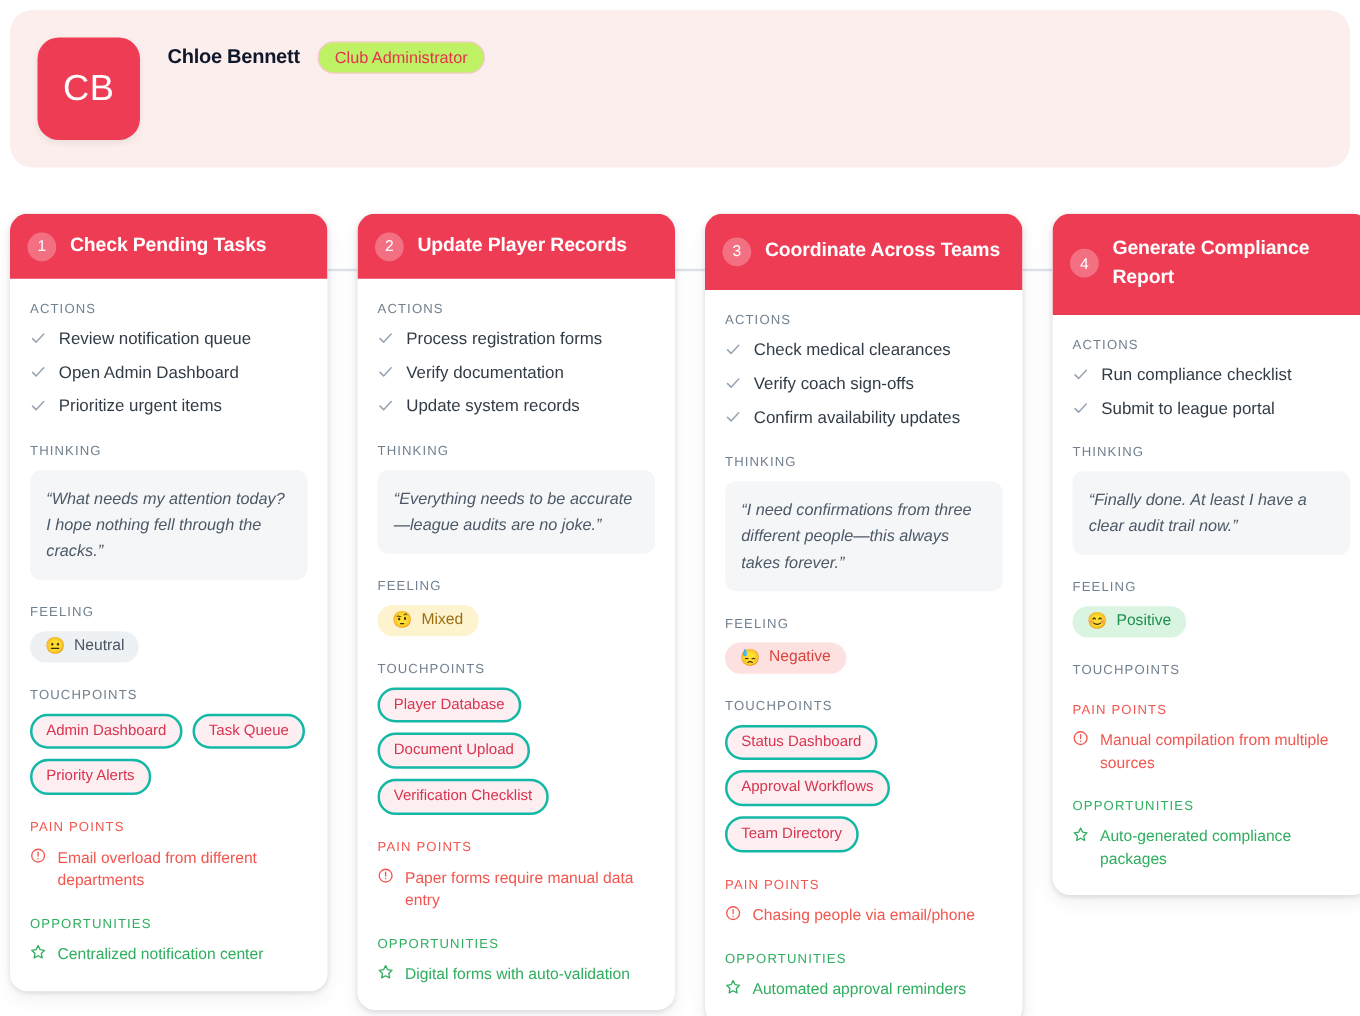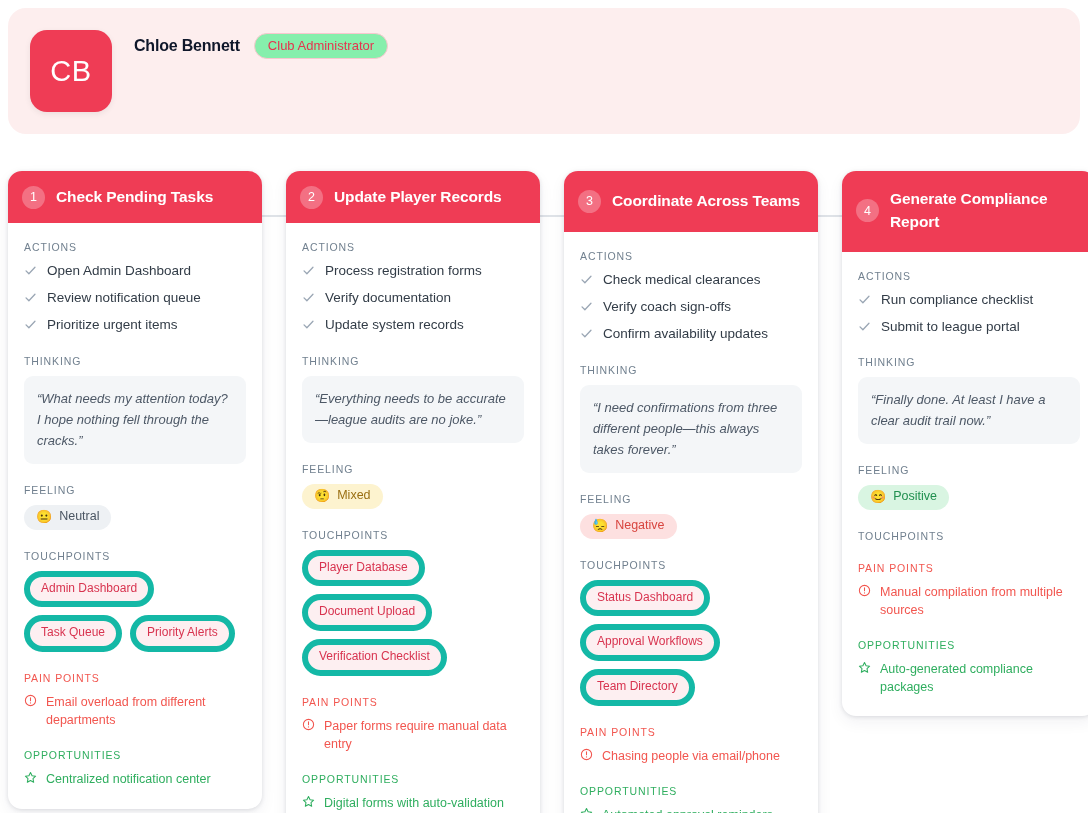--- a/index.html
+++ b/index.html
@@ -62,21 +62,21 @@
   }
   .persona-name {
     font-size: 16px;
     font-weight: bold;
     color: #0f172a;
     letter-spacing: -0.2px;
   }
   .role-chip {
     border: 1px solid #f8c7ce;
     color: #e5334f;
-    background: #86efac;
+    background: #bef264;
     border-radius: 999px;
     padding: 5px 13px 6px;
     font-size: 13px;
     line-height: 1;
   }
   .meta-row {
     display: flex;
     align-items: baseline;
     margin-bottom: 7px;
     font-size: 13.5px;
@@ -208,21 +208,21 @@
   .feel-mixed   { background: #fdf3cf; color: #9a6f12; }
   .feel-negative{ background: #fde0e0; color: #d8453f; }
   .feel-positive{ background: #d9f5e2; color: #1f8f4e; }
 
   .chips {
     display: flex;
     flex-wrap: wrap;
     gap: 8px;
   }
   .tp-chip {
-    border: 6px solid #14b8a6;
+    border: 2px solid #14b8a6;
     background: #fdeff1;
     color: #d8334f;
     border-radius: 999px;
     padding: 5px 11px 6px;
     font-size: 12px;
     line-height: 1.15;
     white-space: nowrap;
   }
 
   .bullet {
@@ -268,29 +268,29 @@
           </div>
           <div class="card-body">
             <div class="sec-label">ACTIONS</div>
             <div>
               <div class="action-item">
                 <span class="check-icon">
                   <svg viewBox="0 0 16 16" width="13" height="13" fill="none" stroke="currentColor" stroke-width="1.6" stroke-linecap="round" stroke-linejoin="round">
                     <path d="M2.5 8.5 L6 12 L13.5 4"></path>
                   </svg>
                 </span>
+                <span>Review notification queue</span>
+              </div>
+              <div class="action-item">
+                <span class="check-icon">
+                  <svg viewBox="0 0 16 16" width="13" height="13" fill="none" stroke="currentColor" stroke-width="1.6" stroke-linecap="round" stroke-linejoin="round">
+                    <path d="M2.5 8.5 L6 12 L13.5 4"></path>
+                  </svg>
+                </span>
                 <span>Open Admin Dashboard</span>
-              </div>
-              <div class="action-item">
-                <span class="check-icon">
-                  <svg viewBox="0 0 16 16" width="13" height="13" fill="none" stroke="currentColor" stroke-width="1.6" stroke-linecap="round" stroke-linejoin="round">
-                    <path d="M2.5 8.5 L6 12 L13.5 4"></path>
-                  </svg>
-                </span>
-                <span>Review notification queue</span>
               </div>
               <div class="action-item">
                 <span class="check-icon">
                   <svg viewBox="0 0 16 16" width="13" height="13" fill="none" stroke="currentColor" stroke-width="1.6" stroke-linecap="round" stroke-linejoin="round">
                     <path d="M2.5 8.5 L6 12 L13.5 4"></path>
                   </svg>
                 </span>
                 <span>Prioritize urgent items</span>
               </div>
             </div>

